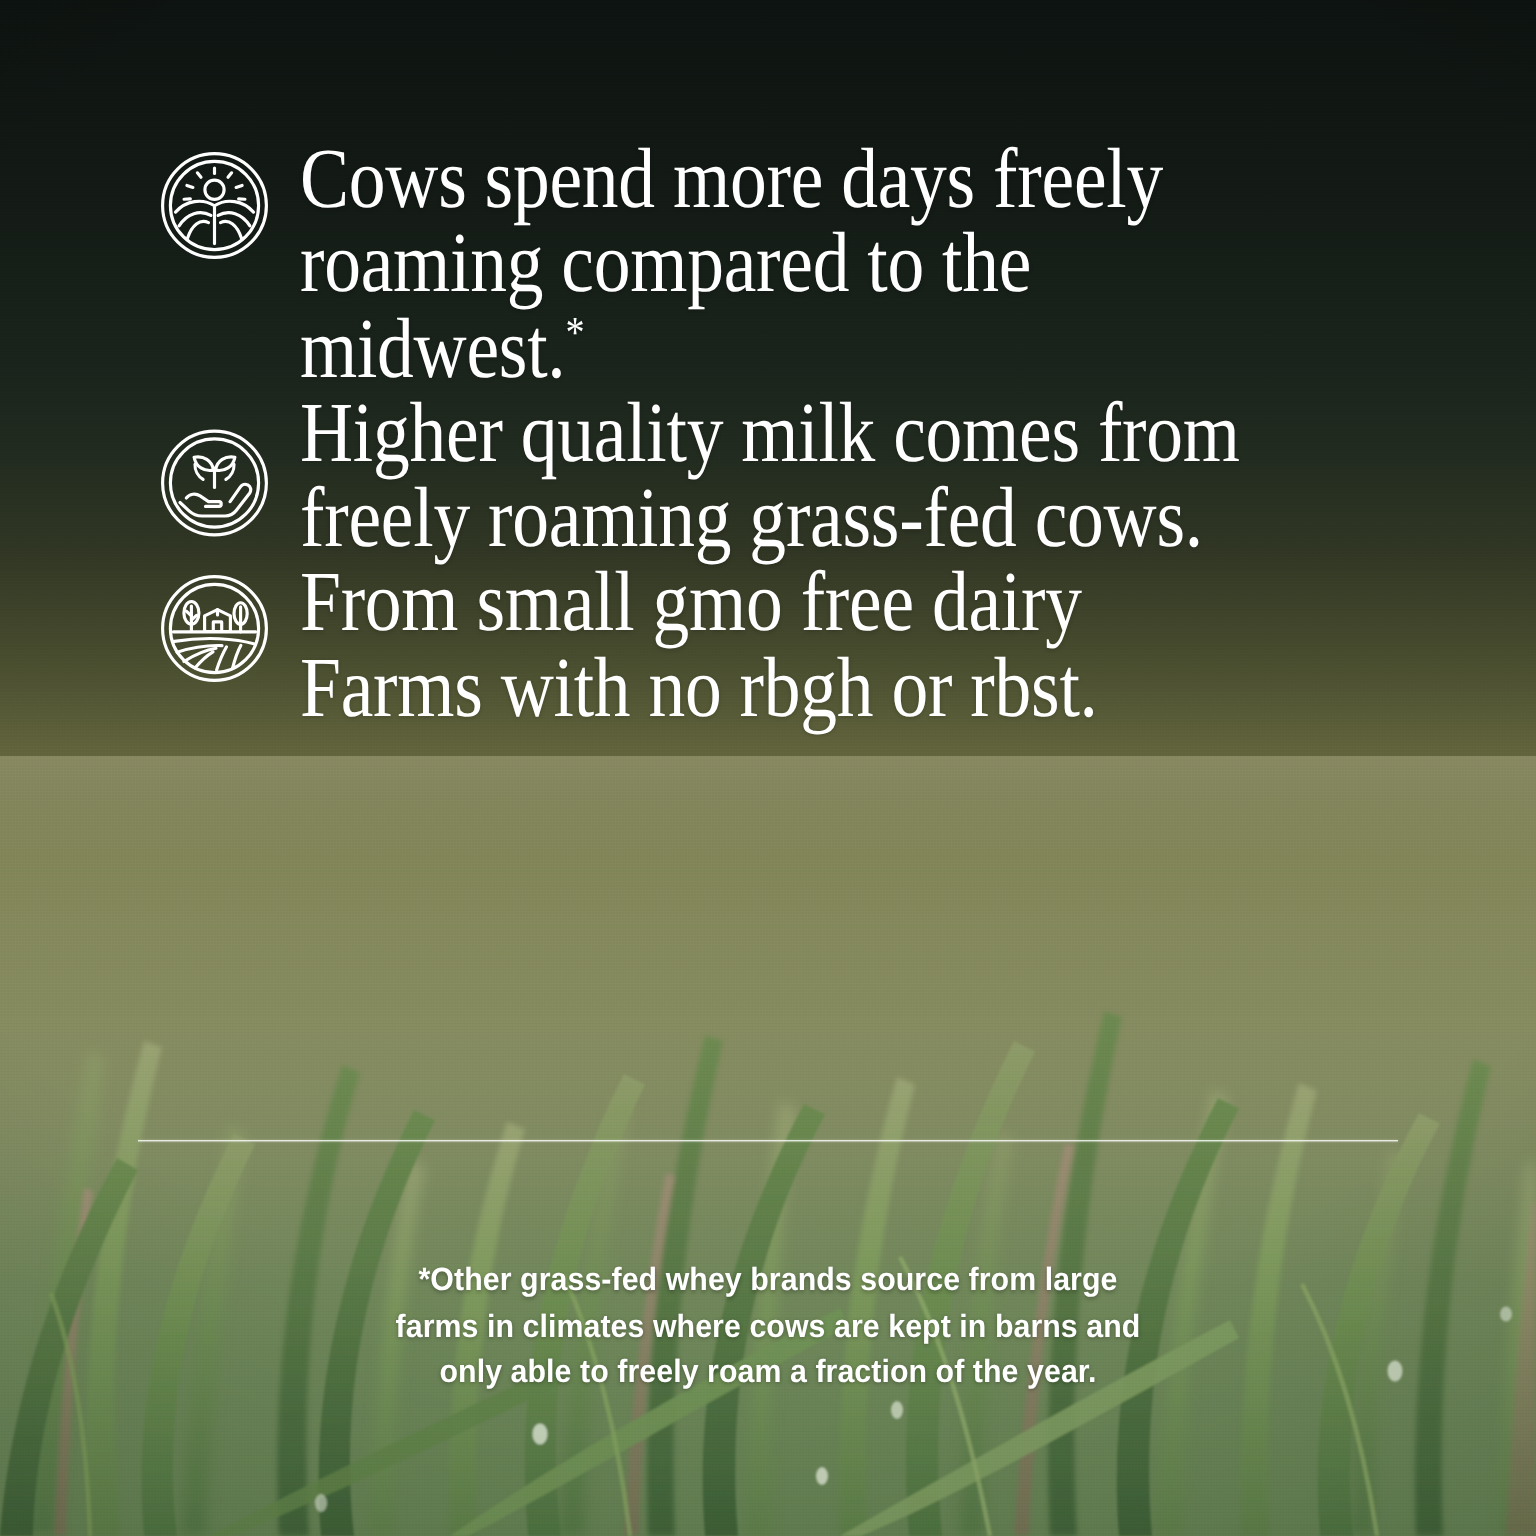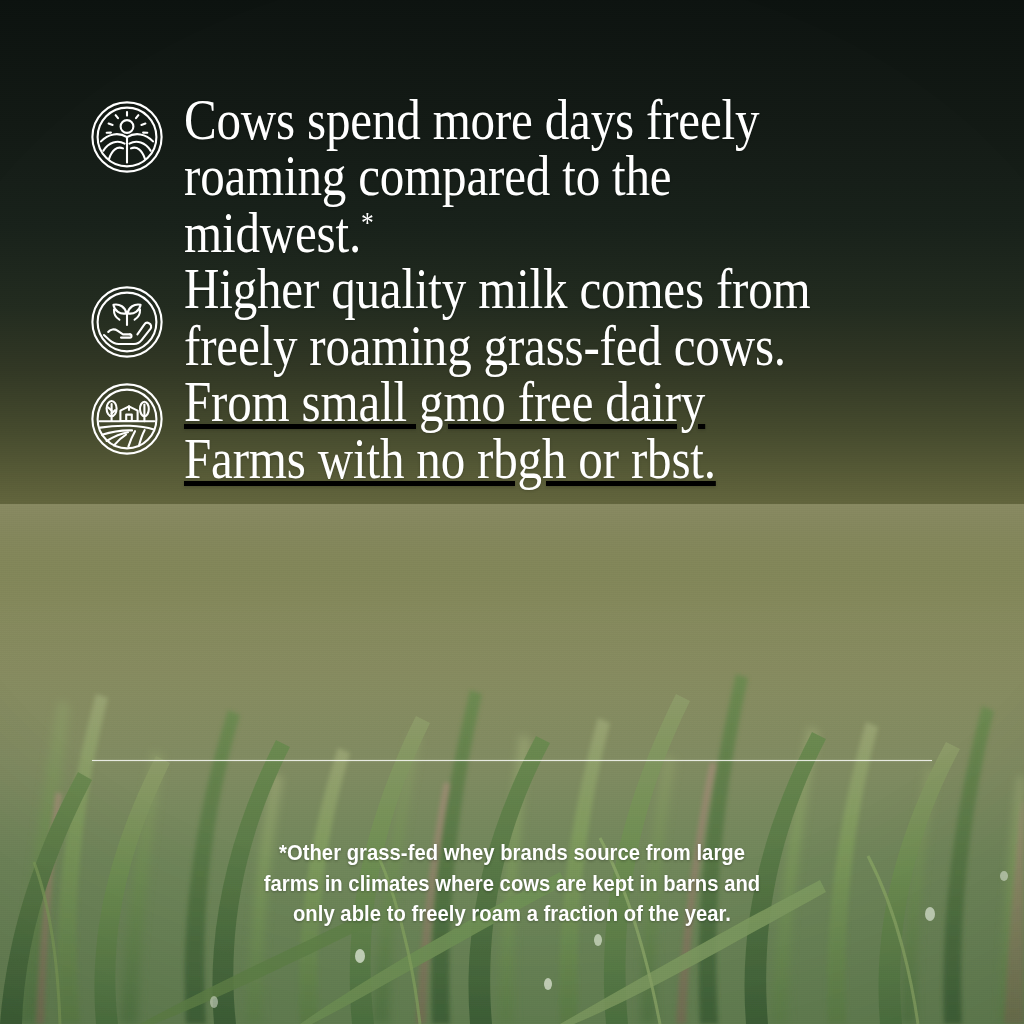--- a/index.html
+++ b/index.html
@@ -63,32 +63,32 @@
     pointer-events:none;
   }
 
   
   .content {
     position:absolute; inset:0;
     z-index:5;
   }
   .benefits {
     position:absolute;
-    left:90px; top:92px;
+    left:106px; top:92px;
     width:890px;
   }
   .benefit {
     display:flex;
     align-items:flex-start;
     gap:20px;
   }
   .benefit + .benefit { margin-top:0; }
   .b1 { margin-top:0; }
   .b2 { margin-top:66px;align-items:center; }
-  .b3 { margin-top:66px;text-decoration:underline; }
+  .b3 { margin-top:66px; }
 
   .bicon {
     flex:0 0 auto;
     width:74px; height:74px;
     margin-top:8px;
   }
   .bicon svg { display:block; width:74px; height:74px; }
 
   .btext {
     flex:1 1 auto;

